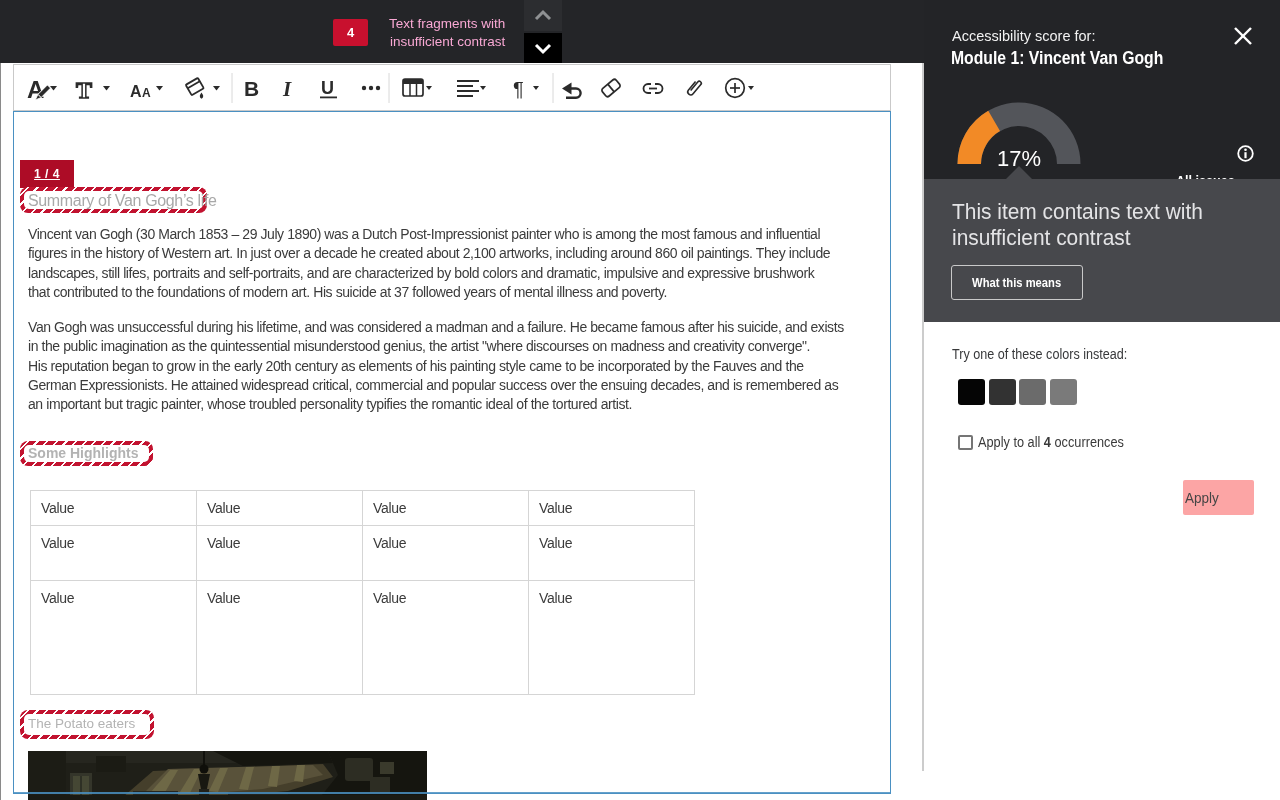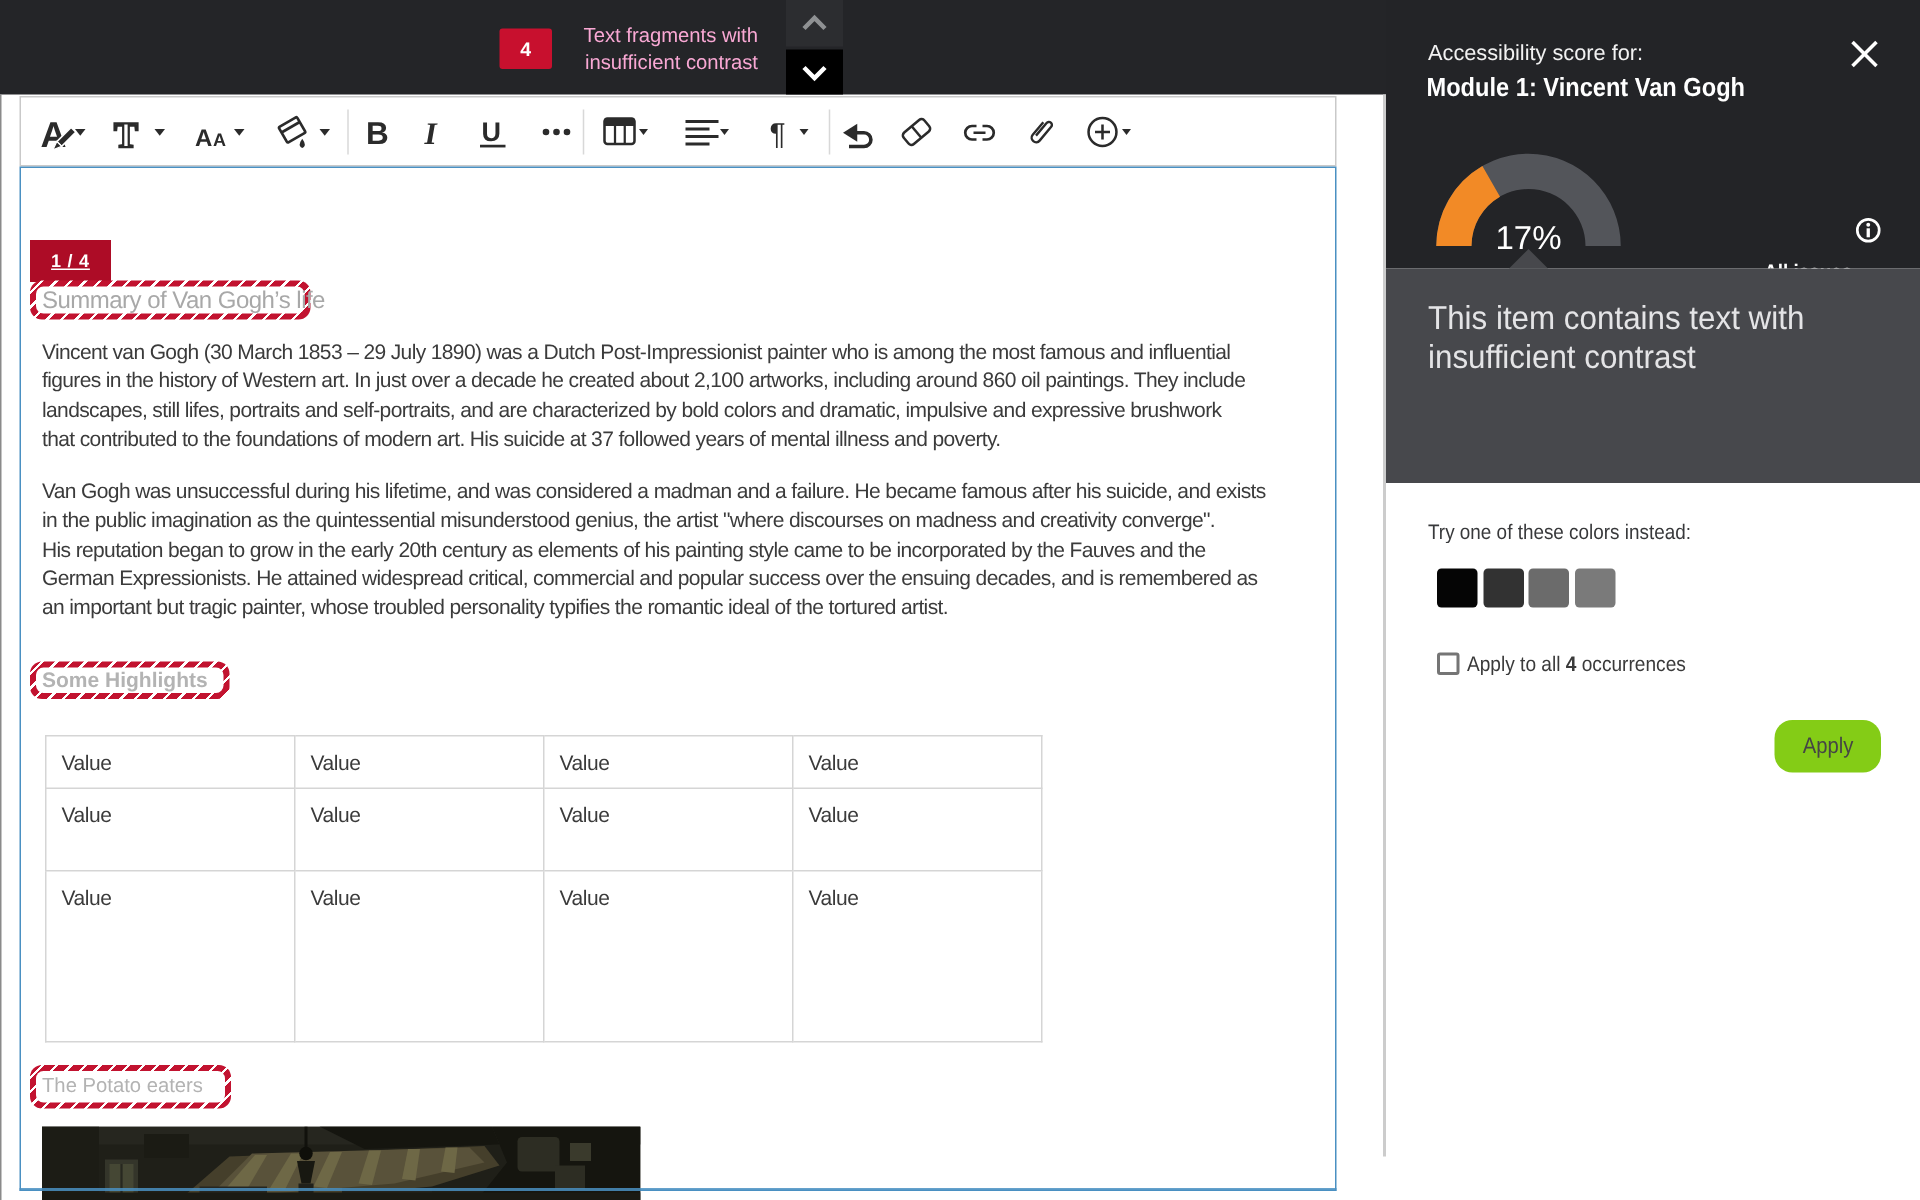--- a/index.html
+++ b/index.html
@@ -50,22 +50,22 @@
 #pgray { position:absolute; left:0; top:179px; width:356px; height:143px; background:#47484c; }
 #ptri { position:absolute; left:82px; top:166px; width:0; height:0; z-index:3;
   border-left:13px solid transparent; border-right:13px solid transparent; border-bottom:13px solid #47484c; }
 #pbig { position:absolute; left:28px; top:20px; color:#e4e4e6; font-size:22px; line-height:26px; font-weight:normal; }
 #pbtn { position:absolute; left:27px; top:86px; width:132px; height:35px; border:1px solid #c9c9c9;
   border-radius:3px; color:#fff; font-size:13.5px; font-weight:bold; text-align:center; line-height:33px; }
 #ptry { position:absolute; left:28px; top:346px; color:#38393b; font-size:14px; }
 .sw { position:absolute; top:379px; width:27px; height:26px; border-radius:3px; }
 #cbox { position:absolute; left:34px; top:435px; width:15px; height:15px; border:2px solid #757575; border-radius:2px; background:#fff;}
 #clabel { position:absolute; left:54px; top:434px; color:#3a3a3a; font-size:14px; }
-#applybtn { position:absolute; left:259px; top:480px; width:71px; height:35px; background:#84cc16;
-  color:#454545; font-size:15px; text-align:center; line-height:35px; border-radius:12px; }
+#applybtn { position:absolute; left:259px; top:480px; width:71px; height:35px; background:#fca5a5;
+  color:#454545; font-size:15px; text-align:left; line-height:35px; border-radius:2px; }
 #pfoot { position:absolute; left:0; top:771px; width:356px; height:29px; background:#0b0b0b; }
 #pfoottext { position:absolute; left:121px; top:7px; color:#fff; font-size:14px; }
 .gauge64 { position:absolute; left:31px; top:146px; width:128px; text-align:center; color:#fff; font-size:22px; }
 #allissues { position:absolute; left:252px; top:136px; color:#fff; font-size:14px; font-weight:bold;margin-top:37px; }
 </style>
 </head>
 <body>
 <div id="topbar">
   <div id="badge">4</div>
   <div id="tbtext">Text fragments with<br>insufficient contrast</div>
@@ -249,20 +249,21 @@
     <div id="allissues"><span class="sx">All issues</span></div>
     <svg style="position:absolute;left:313px;top:145px" width="17" height="17" viewBox="0 0 17 17">
       <circle cx="8.5" cy="8.5" r="7.3" fill="none" stroke="#fff" stroke-width="1.8"></circle>
       <circle cx="8.5" cy="4.8" r="1.3" fill="#fff"></circle>
       <rect x="7.4" y="7.2" width="2.2" height="6" fill="#fff"></rect>
     </svg>
   </div>
   <div id="ptri"></div>
   <div id="pgray">
     <div id="pbig"><span class="sx" style="transform:scaleX(0.95)">This item contains text with</span><br><span class="sx" style="transform:scaleX(0.95)">insufficient contrast</span></div>
+    <div id="pbtn"><span class="sx" style="transform:scaleX(0.83);transform-origin:center">What this means</span></div>
   </div>
   <div id="ptry"><span class="sx" style="transform:scaleX(0.9)">Try one of these colors instead:</span></div>
   <div class="sw" style="left:34px;background:#050505"></div>
   <div class="sw" style="left:64.5px;background:#323232"></div>
   <div class="sw" style="left:95px;background:#6b6b6b"></div>
   <div class="sw" style="left:125.5px;background:#7a7a7a"></div>
   <div id="cbox"></div>
   <div id="clabel"><span class="sx" style="transform:scaleX(0.91)">Apply to all <b>4</b> occurrences</span></div>
   <div id="applybtn"><span class="sx" style="transform:scaleX(0.9);transform-origin:center">Apply</span></div>
 </div>

